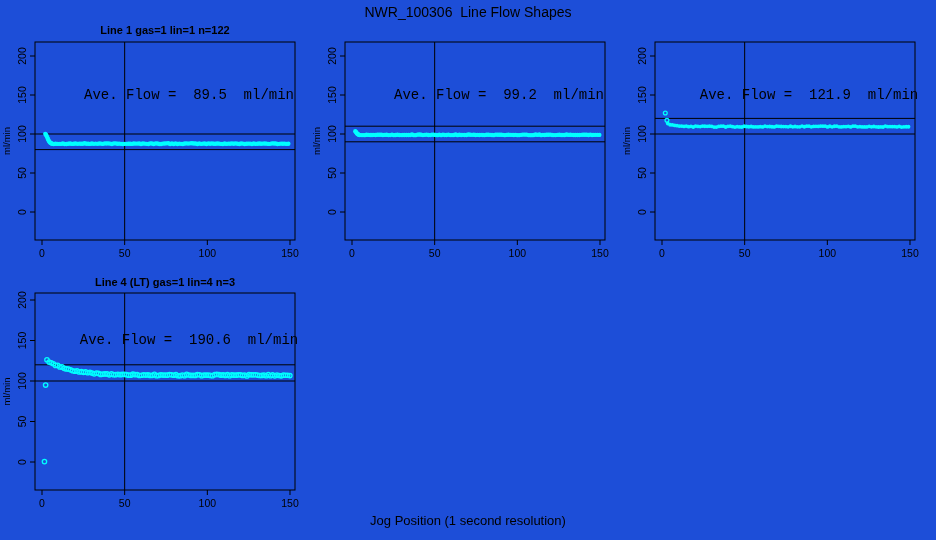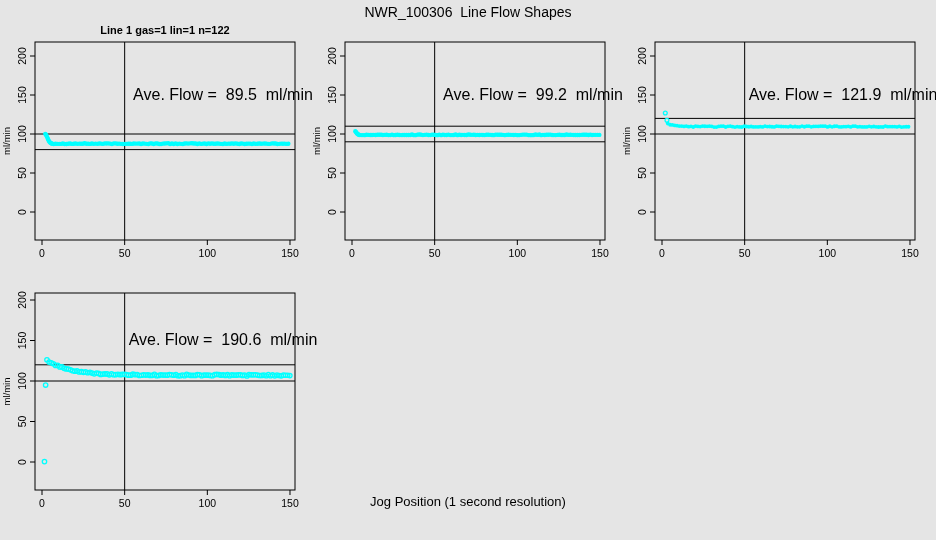--- a/index.html
+++ b/index.html
@@ -1,29 +1,29 @@
 <!DOCTYPE html>
 <html><head>
 <meta charset="utf-8">
 <style>
   html,body{margin:0;padding:0;background:#fff;}
-  .figure{position:relative;width:936px;height:540px;background:#e5e5e5;
+  .figure{position:relative;width:936px;height:540px;background:#1d4ed8;
           font-family:"Liberation Sans",sans-serif;color:#000;overflow:hidden;}
   .main-title{position:absolute;top:4px;left:0;width:100%;text-align:center;
               font-size:14px;white-space:pre;}
-  .x-label{position:absolute;top:494px;left:0;width:100%;text-align:center;font-size:13px;}
+  .x-label{position:absolute;top:513px;left:0;width:100%;text-align:center;font-size:13px;}
   .subplot{position:absolute;}
   #sp0{left:0;top:20px;width:312px;height:250px;}
   #sp1{left:310px;top:20px;width:312px;height:250px;}
   #sp2{left:620px;top:20px;width:316px;height:250px;}
   #sp3{left:0;top:272px;width:312px;height:246px;}
   .sp-title{position:absolute;left:35px;width:260px;top:4px;text-align:center;
             font-weight:bold;font-size:11px;white-space:pre;}
-  .annot{position:absolute;left:223px;font-size:16px;white-space:pre;
-         transform:translate(-50%,-50%);}
+  .annot{position:absolute;left:189px;font-size:14px;white-space:pre;
+         transform:translate(-50%,-50%);font-family:Liberation Mono, monospace;}
   .row1 .annot{top:75px;}
   .row2 .annot{top:68px;}
   svg{position:absolute;left:0;top:0;}
 </style>
 </head>
 <body>
 
 <div class="figure">
   <div class="main-title">NWR_100306  Line Flow Shapes</div>
 
@@ -661,17 +661,18 @@
           <circle cx="274.7888639999999" cy="103.82733127356721" r="2.2" fill="none" stroke="#00ffff" stroke-width="1.3"></circle>
           <circle cx="276.9381929999999" cy="102.98566985407928" r="2.2" fill="none" stroke="#00ffff" stroke-width="1.3"></circle>
           <circle cx="279.0875219999999" cy="103.50337724227852" r="2.2" fill="none" stroke="#00ffff" stroke-width="1.3"></circle>
           <circle cx="281.2368509999999" cy="103.79195398727644" r="2.2" fill="none" stroke="#00ffff" stroke-width="1.3"></circle>
           <circle cx="283.38617999999997" cy="103.12690058949138" r="2.2" fill="none" stroke="#00ffff" stroke-width="1.3"></circle>
           <circle cx="285.53550899999993" cy="103.26771750496641" r="2.2" fill="none" stroke="#00ffff" stroke-width="1.3"></circle>
           <circle cx="287.684838" cy="103.27390514930435" r="2.2" fill="none" stroke="#00ffff" stroke-width="1.3"></circle>
           <circle cx="289.834167" cy="103.55496390125396" r="2.2" fill="none" stroke="#00ffff" stroke-width="1.3"></circle>
         </g>
       </svg>
+    <div class="sp-title">Line 4 (LT) gas=1 lin=4 n=3</div>
     <div class="annot">Ave. Flow =  190.6  ml/min</div>
   </div>
 
   <div class="x-label">Jog Position (1 second resolution)</div>
 </div>
 
 </body></html>

